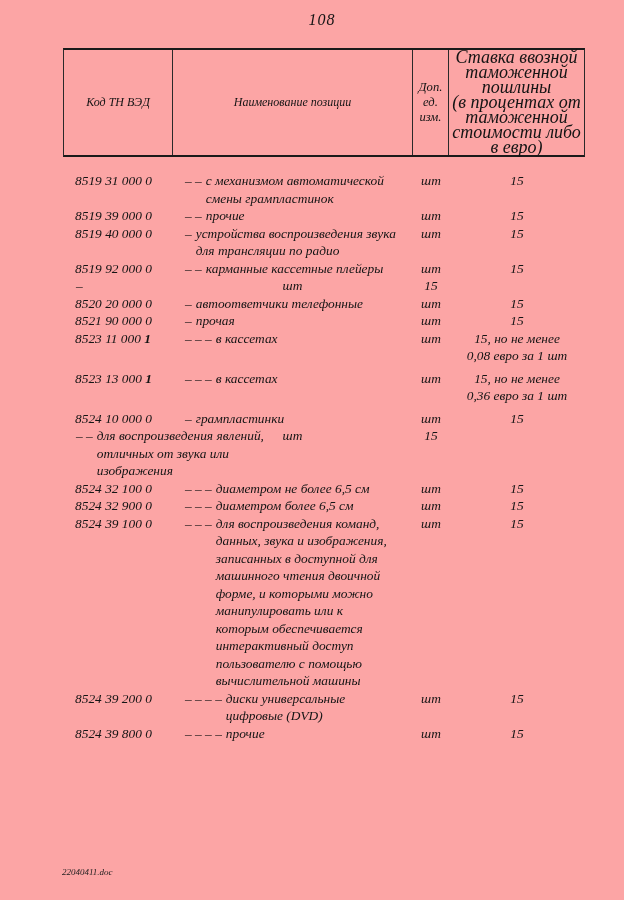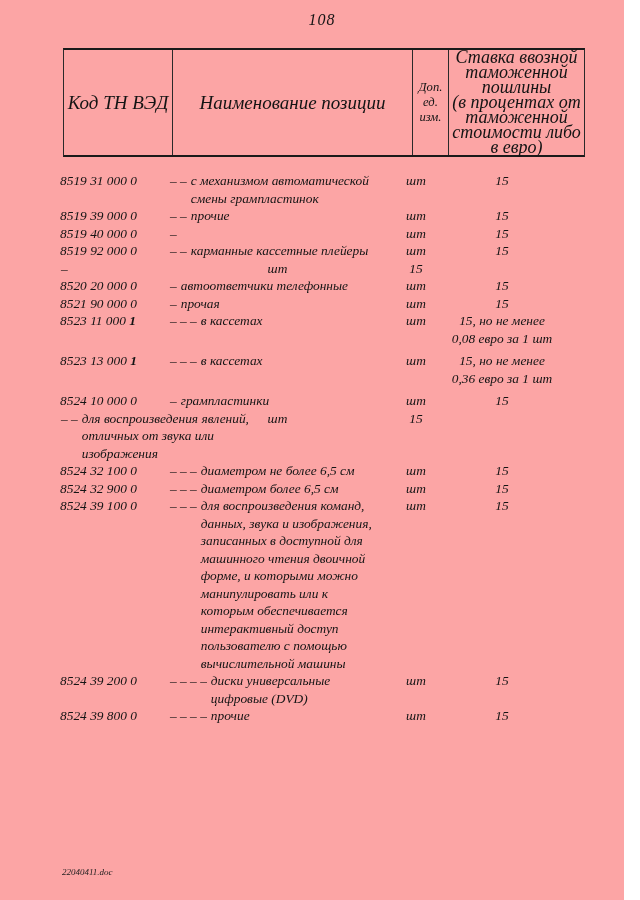--- a/index.html
+++ b/index.html
@@ -35,30 +35,30 @@
     border-left: 1px solid #2a2a2a;
     border-right: 1px solid #2a2a2a;
     display: grid;
     grid-template-columns: 108px 240px 36px 1fr;
   }
   .th {
     display: flex;
     align-items: center;
     justify-content: center;
     text-align: center;
-    font-size: 19px;
+    font-size: 12px;
     line-height: 15.2px;
   }
   .th + .th { border-left: 1px solid #2a2a2a; }
   .th-unit { font-size: 12.6px; line-height: 15px; white-space: pre-line; }
   .th-rate { font-size: 18px; line-height: 15px; white-space: pre-line; }
   
   .tbody {
     position: absolute;
-    left: 48px;
+    left: 63px;
     top: 172px;
     width: 562px;
   }
   .row {
     display: grid;
     grid-template-columns: 109px 241px 36px 136px;
     font-size: 13.4px;
     line-height: 17.5px;
   }
   .row.gap { margin-top: 5px; }
@@ -120,20 +120,22 @@
       <span class="nm">прочие</span>
     </div>
     <div class="c-unit">шт</div>
     <div class="c-rate">15</div>
   </div>
 
   <div class="row">
     <div class="c-code"><span class="code-main">8519 40 000 0</span><span class="code-bold"></span></div>
     <div class="c-name">
       <span class="dash">–</span>
+      <span class="nm">устройства воспроизведения звука
+для трансляции по радио</span>
     </div>
     <div class="c-unit">шт</div>
     <div class="c-rate">15</div>
   </div>
 
   <div class="row">
     <div class="c-code"><span class="code-main">8519 92 000 0</span><span class="code-bold"></span></div>
     <div class="c-name">
       <span class="dash">– –</span>
       <span class="nm">карманные кассетные плейеры</span>

